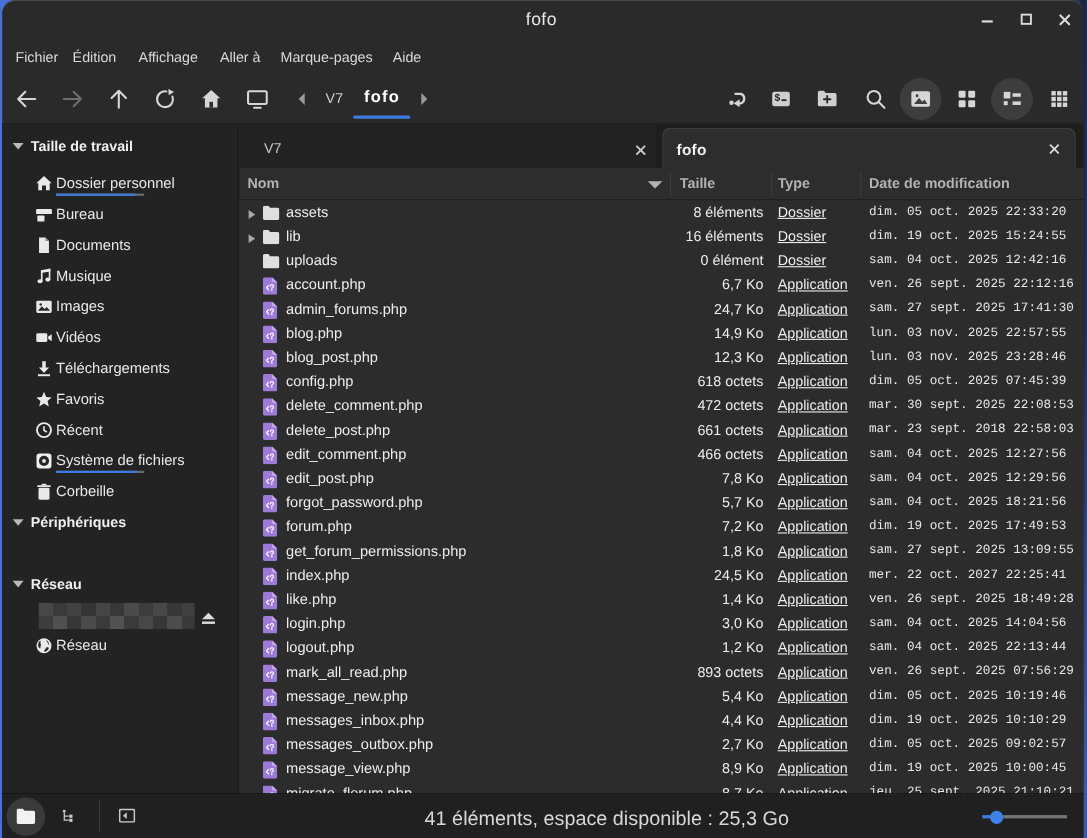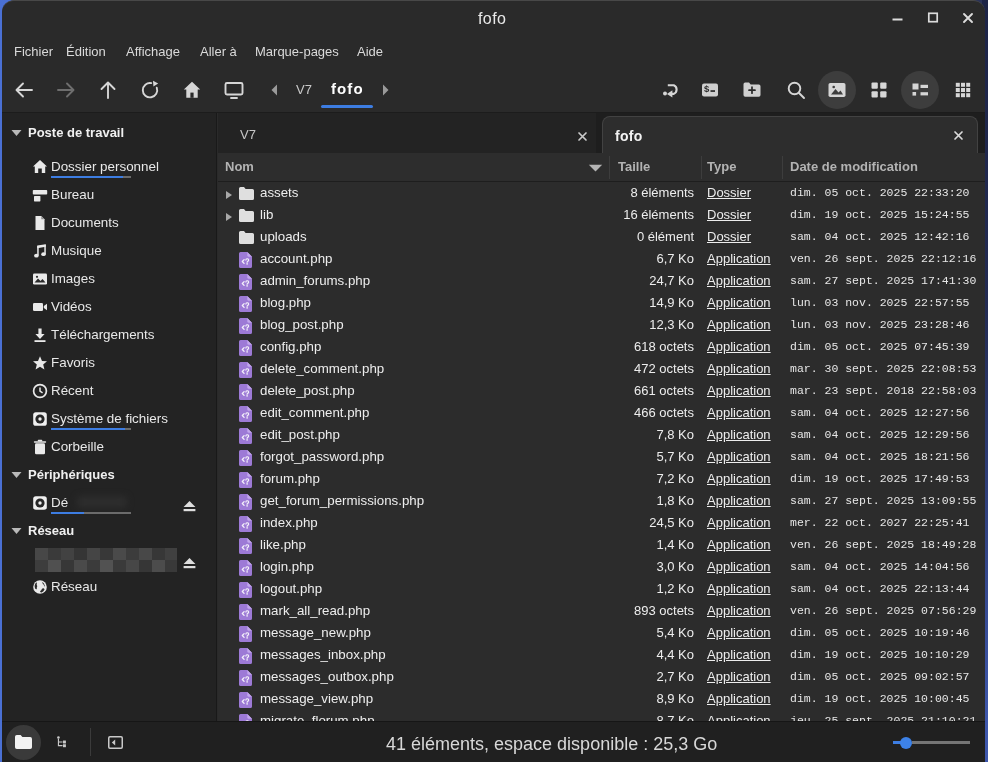--- a/index.html
+++ b/index.html
@@ -193,21 +193,21 @@
         <path d="M1 1.5 L6.5 7 L1 12.5 Z" fill="#9a9a9a"></path>
       </svg>
   </div>
   <div id="sidebar">
 <div class="sbh" style="top:11px">
         <span class="sbtri">
           <svg width="11" height="8" viewBox="0 0 11 8">
             <path d="M0.5 1 H10.5 L5.5 7 Z" fill="#b9b9b9"></path>
           </svg>
         </span>
-        <span class="sbhl">Poste de travail</span>
+        <span class="sbhl">Taille de travail</span>
       </div>
 <div class="sbi" style="top:41px">
         <span class="sbic"><svg width="16" height="16" viewBox="0 0 16 16">
             <path d="M8 1 L15 7.6 H13.2 V14 H9.8 V9.6 H6.2 V14 H2.8 V7.6 H1 Z" fill="#e9e9e9"></path>
           </svg></span>
         <span class="sbl">Dossier personnel</span>
         <span class="sbbar" style="width:80px">
           <span style="position:absolute;left:0;top:0;height:2.5px;width:72px;background:#3d7de2"></span>
         </span>
       </div>
@@ -289,35 +289,20 @@
           </svg></span>
         <span class="sbl">Corbeille</span>
       </div>
 <div class="sbh" style="top:353px">
         <span class="sbtri">
           <svg width="11" height="8" viewBox="0 0 11 8">
             <path d="M0.5 1 H10.5 L5.5 7 Z" fill="#b9b9b9"></path>
           </svg>
         </span>
         <span class="sbhl">Périphériques</span>
-      </div>
-<div class="sbi" style="top:377px">
-        <span class="sbic"><svg width="16" height="16" viewBox="0 0 16 16">
-            <rect x="1.2" y="1.2" width="13.6" height="13.6" rx="2.6" fill="#efefef"></rect>
-            <circle cx="8" cy="8" r="4.6" fill="#262626"></circle>
-            <circle cx="8" cy="8" r="1.7" fill="#efefef"></circle>
-          </svg></span>
-        <span class="sbl">Dé<span style="position:absolute;left:26px;top:1px;width:50px;height:12px;background:#2d2d2d;border-radius:3px;filter:blur(3px)"></span></span>
-        <span class="sbbar" style="width:80px">
-          <span style="position:absolute;left:0;top:0;height:2.5px;width:33px;background:#3d7de2"></span>
-        </span>
-        <span class="sbej"><svg width="13" height="11" viewBox="0 0 13 11">
-            <path d="M6.5 0 L12.4 6 H0.6 Z" fill="#dedede"></path>
-            <rect x="0.6" y="8" width="11.8" height="2.2" fill="#dedede"></rect>
-          </svg></span>
       </div>
 <div class="sbh" style="top:409px">
         <span class="sbtri">
           <svg width="11" height="8" viewBox="0 0 11 8">
             <path d="M0.5 1 H10.5 L5.5 7 Z" fill="#b9b9b9"></path>
           </svg>
         </span>
         <span class="sbhl">Réseau</span>
       </div>
 <div class="sbi" style="top:434px">

